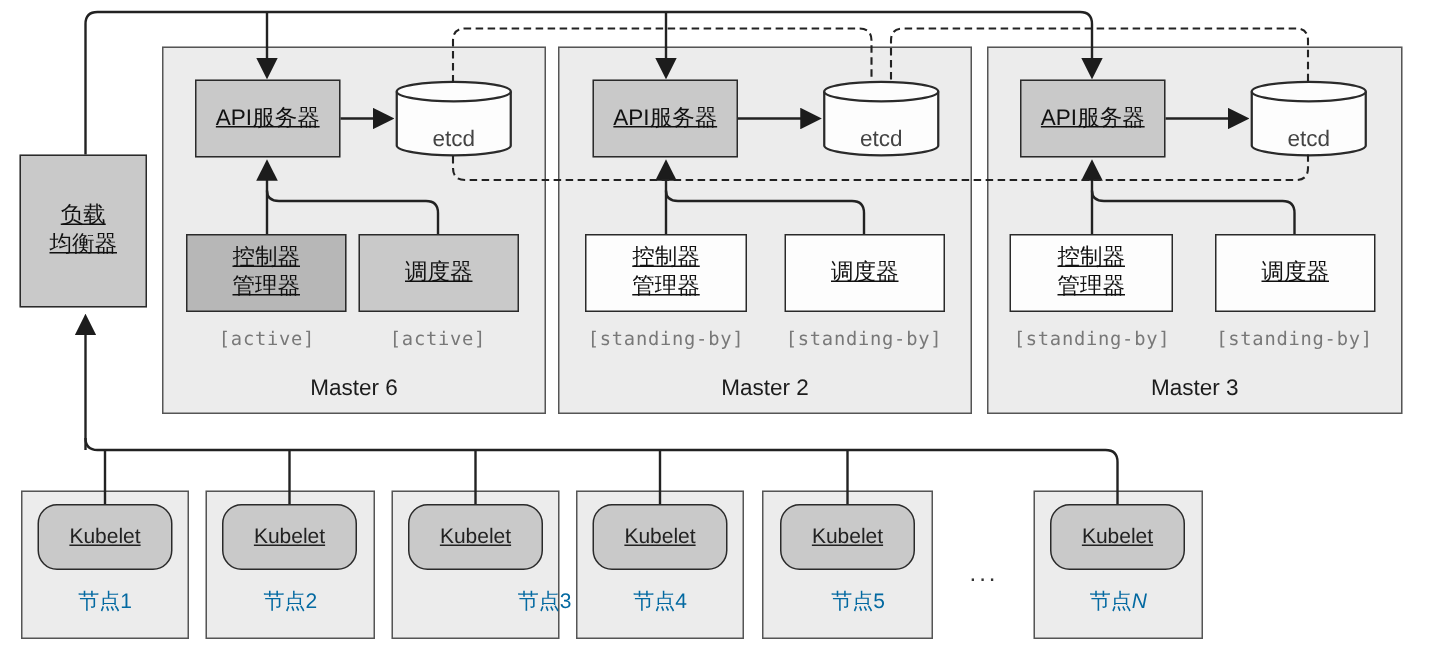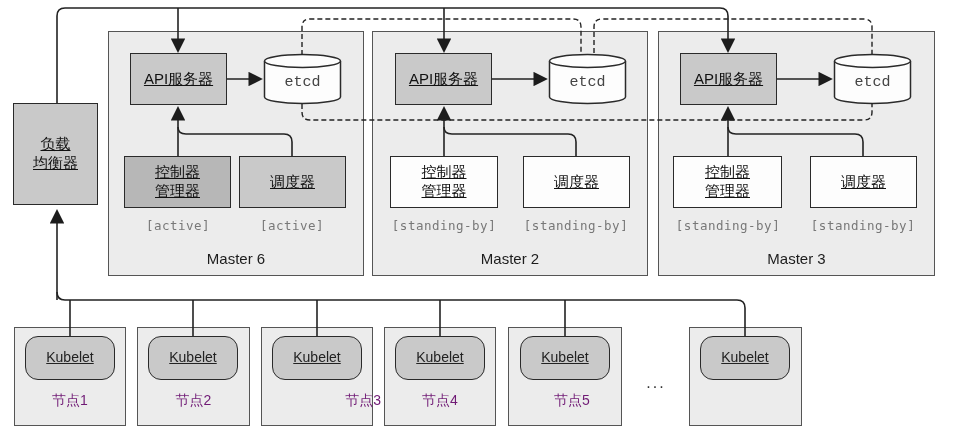--- a/index.html
+++ b/index.html
@@ -18,25 +18,25 @@
   }
   .gray{background:var(--box_gray);}
   .dark{background:var(--box_dark_gray);}
   .white{background:var(--box_white);}
   .status{
     font-family:"DejaVu Sans Mono","Liberation Mono",monospace;
     font-size:12.5px;letter-spacing:.5px;color:var(--status_text);
     text-align:center;white-space:nowrap;
   }
   .mlabel{font-size:15px;color:#1c1c1c;text-align:center;}
-  .nlabel{font-size:14px;color:#701a75;text-align:center;}
+  .nlabel{font-size:14px;color:#0369a1;text-align:center;}
   .klabel{font-size:14px;color:#222;border-radius:13px;}
   .etcdwrap{display:flex;align-items:center;justify-content:center;}
   .etcdwrap svg{position:absolute;left:0;top:0;}
-  .etcdlabel{position:relative;top:3px;font-size:15px;color:#444;font-family:Liberation Mono, monospace;}
+  .etcdlabel{position:relative;top:13px;font-size:15px;color:#444;}
   .dots{font-size:16px;color:#333;text-align:center;letter-spacing:2px;}
   #wires{position:absolute;left:0;top:0;pointer-events:none;}
   
   #lb{left:13px;top:103px;width:85px;height:102px;}
   #m1box{left:108px;top:31px;width:256px;height:245px;}
   #m2box{left:372px;top:31px;width:276px;height:245px;}
   #m3box{left:658px;top:31px;width:277px;height:245px;}
   #api1{left:130px;top:53px;width:97px;height:52px;}
   #api2{left:395px;top:53px;width:97px;height:52px;}
   #api3{left:680px;top:53px;width:97px;height:52px;}
@@ -167,20 +167,21 @@
   <div class="abs comp gray klabel" id="k3">Kubelet</div>
   <div class="abs comp gray klabel" id="k4">Kubelet</div>
   <div class="abs comp gray klabel" id="k5">Kubelet</div>
   <div class="abs comp gray klabel" id="kN">Kubelet</div>
 
   <div class="abs nlabel" id="nl1"><span>节点1</span><em></em></div>
   <div class="abs nlabel" id="nl2"><span>节点2</span><em></em></div>
   <div class="abs nlabel" id="nl3"><span>节点3</span><em></em></div>
   <div class="abs nlabel" id="nl4"><span>节点4</span><em></em></div>
   <div class="abs nlabel" id="nl5"><span>节点5</span><em></em></div>
+  <div class="abs nlabel" id="nlN"><span>节点</span><em>N</em></div>
 
   <div class="abs dots" id="dots">...</div>
 
   <svg id="wires" width="953" height="441" viewBox="0 0 953 441">
     <defs>
       <marker id="arr" viewBox="0 0 10 10" refX="8" refY="5" markerWidth="9" markerHeight="9" orient="auto">
         <path d="M0,0 L10,5 L0,10 z" fill="#1c1c1c"></path>
       </marker>
     </defs>
     <g fill="none" stroke="#222" stroke-width="1.6">

